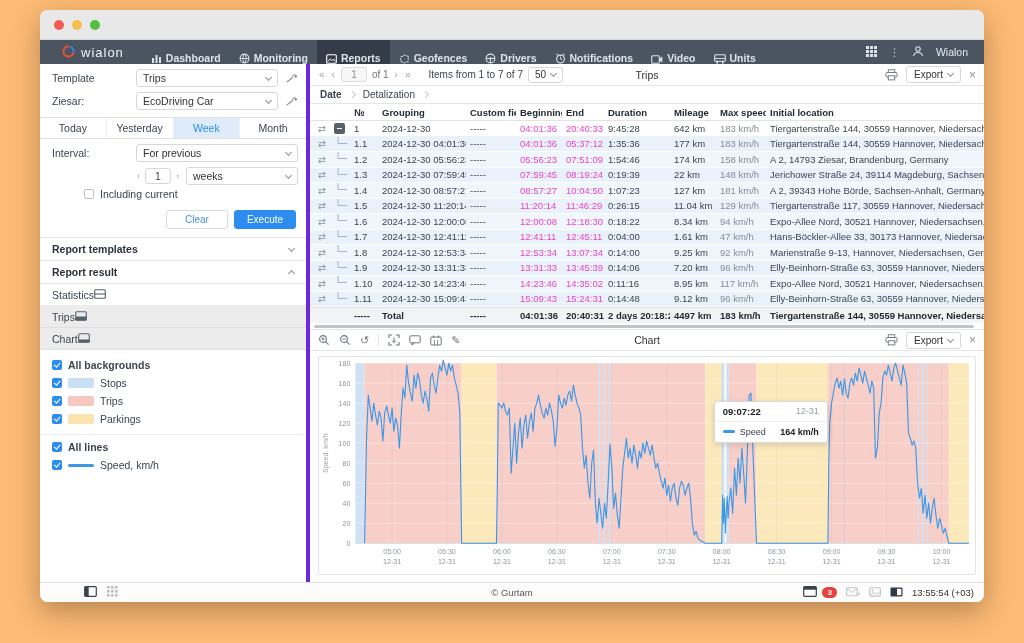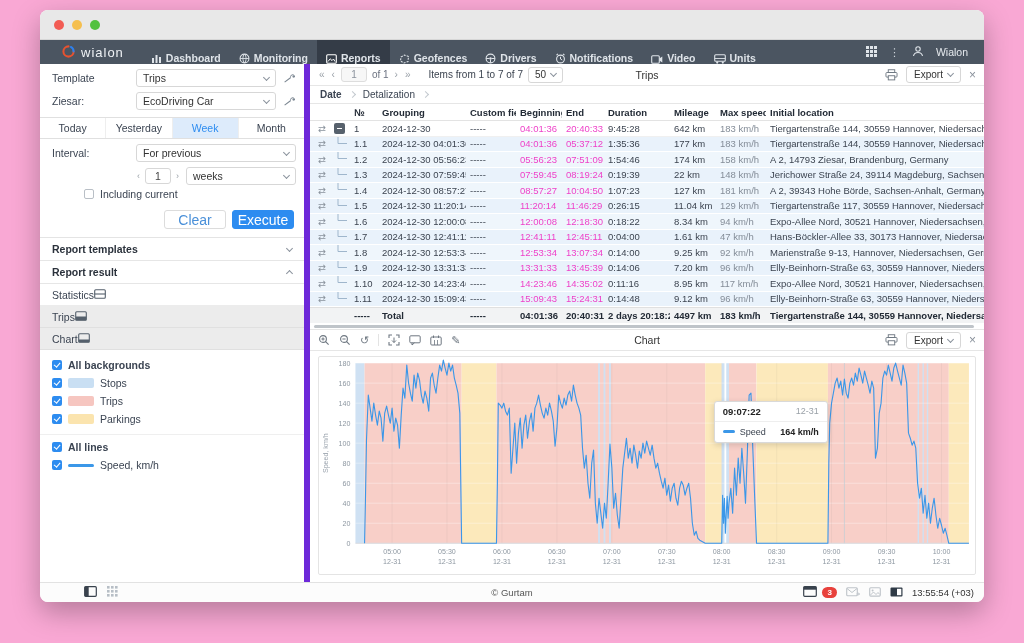--- a/index.html
+++ b/index.html
@@ -1,17 +1,17 @@
 <!DOCTYPE html>
 <html><head>
 <meta charset="utf-8">
 <style>
   * { margin:0; padding:0; box-sizing:border-box; }
   html,body { width:1024px; height:643px; font-family:"Liberation Sans", sans-serif; }
-  .stage { width:1024px; height:643px; background:#f9a8d4; position:relative; overflow:hidden; }
+  .stage { width:1024px; height:643px; background:#fdba74; position:relative; overflow:hidden; }
   .window { position:absolute; left:40px; top:10px; width:944px; height:592px; background:#fff; border-radius:8px; box-shadow:0 10px 28px rgba(0,0,0,.28); display:flex; flex-direction:column; overflow:hidden; }
 
   
   .titlebar { height:30px; background:#e8e8e8; border-bottom:1px solid #d6d6d6; display:flex; align-items:center; padding-left:14px; gap:8px; flex:0 0 auto; }
   .tl-dot { width:10px; height:10px; border-radius:50%; }
   .tl-close { background:#f25c54; } .tl-min { background:#f5bf4f; } .tl-max { background:#52c13f; }
 
   
   .navbar { height:24px; background:#4b5561; display:flex; align-items:stretch; color:#e6eaee; font-size:10.5px; flex:0 0 auto; }
   .brand { display:flex; align-items:center; gap:6px; padding:0 18px 0 22px; }
@@ -19,42 +19,42 @@
   .nav-items { display:flex; align-items:stretch; }
   .nav-item { display:flex; align-items:flex-end; gap:4px; padding:0 9px; cursor:pointer; font-weight:bold; color:#dfe4e9; }
   .nav-item.active { background:#343c47; }
   .nav-ic svg { display:block; }
   .nav-right { margin-left:auto; display:flex; align-items:center; gap:12px; padding-right:16px; }
   .kebab { font-size:11px; color:#cfd5db; }
 
   .main { flex:1 1 auto; display:flex; min-height:0; }
 
   
-  .left-panel { width:270px; flex:0 0 270px; border-right:6px solid #6d28d9; font-size:10.5px; color:#3b4452; overflow:hidden; background:#fff; }
+  .left-panel { width:270px; flex:0 0 270px; border-right:4px solid #6d28d9; font-size:10.5px; color:#3b4452; overflow:hidden; background:#fff; }
   .lp-row { display:flex; align-items:center; padding:5px 8px 0 12px; gap:6px; }
   .lp-label { width:78px; flex:0 0 78px; color:#3b4452; }
   .select { flex:1; height:18px; border:1px solid #d7d7d7; border-radius:3px; display:flex; align-items:center; padding:0 6px; color:#333; background:#fff; position:relative; }
   .select .chev { margin-left:auto; }
   .chev { width:5px; height:5px; border-right:1.2px solid #8a929c; border-bottom:1.2px solid #8a929c; transform:rotate(45deg); display:inline-block; margin-top:-2px; }
   .chev.up { transform:rotate(-135deg); margin-top:3px; }
   .wrench { width:14px; flex:0 0 14px; display:flex; justify-content:center; }
   .seg { display:flex; border:1px solid #e0e0e0; border-left:none; border-right:none; margin-top:7px; }
   .seg-tab { flex:1; text-align:center; padding:4px 0; color:#3b4452; border-right:1px solid #eee; cursor:pointer; }
   .seg-tab:last-child { border-right:none; }
   .seg-tab.active { background:#ddebfb; color:#2d8cf0; }
   .stepper { display:flex; align-items:center; gap:4px; }
   .step-box { width:26px; height:16px; border:1px solid #d7d7d7; border-radius:3px; text-align:center; line-height:15px; color:#444; }
   .step-arrow { color:#9aa1a8; font-size:9px; padding:0 1px; }
   .cb { width:10px; height:10px; border-radius:2px; background:#2d8cf0; position:relative; flex:0 0 10px; display:inline-block; }
   .cb:after { content:""; position:absolute; left:3.2px; top:1px; width:2.6px; height:5.4px; border:solid #fff; border-width:0 1.4px 1.4px 0; transform:rotate(40deg); }
   .cb.empty { background:#fff; border:1px solid #b9bfc6; }
   .cb.empty:after { display:none; }
   .lp-check { display:flex; align-items:center; gap:6px; padding:3px 12px; }
   .btn-row { display:flex; justify-content:flex-end; gap:6px; padding:7px 10px 8px; border-bottom:1px solid #e4e4e4; }
-  .btn { height:19px; min-width:62px; border-radius:3px; font-size:14px; display:flex; align-items:center; justify-content:center; cursor:pointer; }
+  .btn { height:19px; min-width:62px; border-radius:3px; font-size:10px; display:flex; align-items:center; justify-content:center; cursor:pointer; }
   .btn.ghost { border:1px solid #dcdcdc; color:#4a90d9; background:#fff; }
   .btn.primary { background:#2d8cf0; color:#fff; border:1px solid #2d8cf0; }
   .lp-section { display:flex; align-items:center; padding:5px 12px; font-weight:bold; color:#2b323c; border-bottom:1px solid #e6e6e6; cursor:pointer; }
   .lp-section .chev { margin-left:auto; }
   .lp-item { display:flex; align-items:center; padding:4.5px 12px; color:#3b4452; border-bottom:1px solid #ececec; cursor:pointer; }
   .lp-item.shaded { background:#ececec; border-bottom:1px solid #e0e0e0; }
   .lp-item svg { margin-left:auto; }
   .swatch { width:26px; height:10px; border-radius:2px; display:inline-block; }
   .line-swatch { width:26px; height:3px; border-radius:2px; display:inline-block; }
   .bold { font-weight:bold; }

